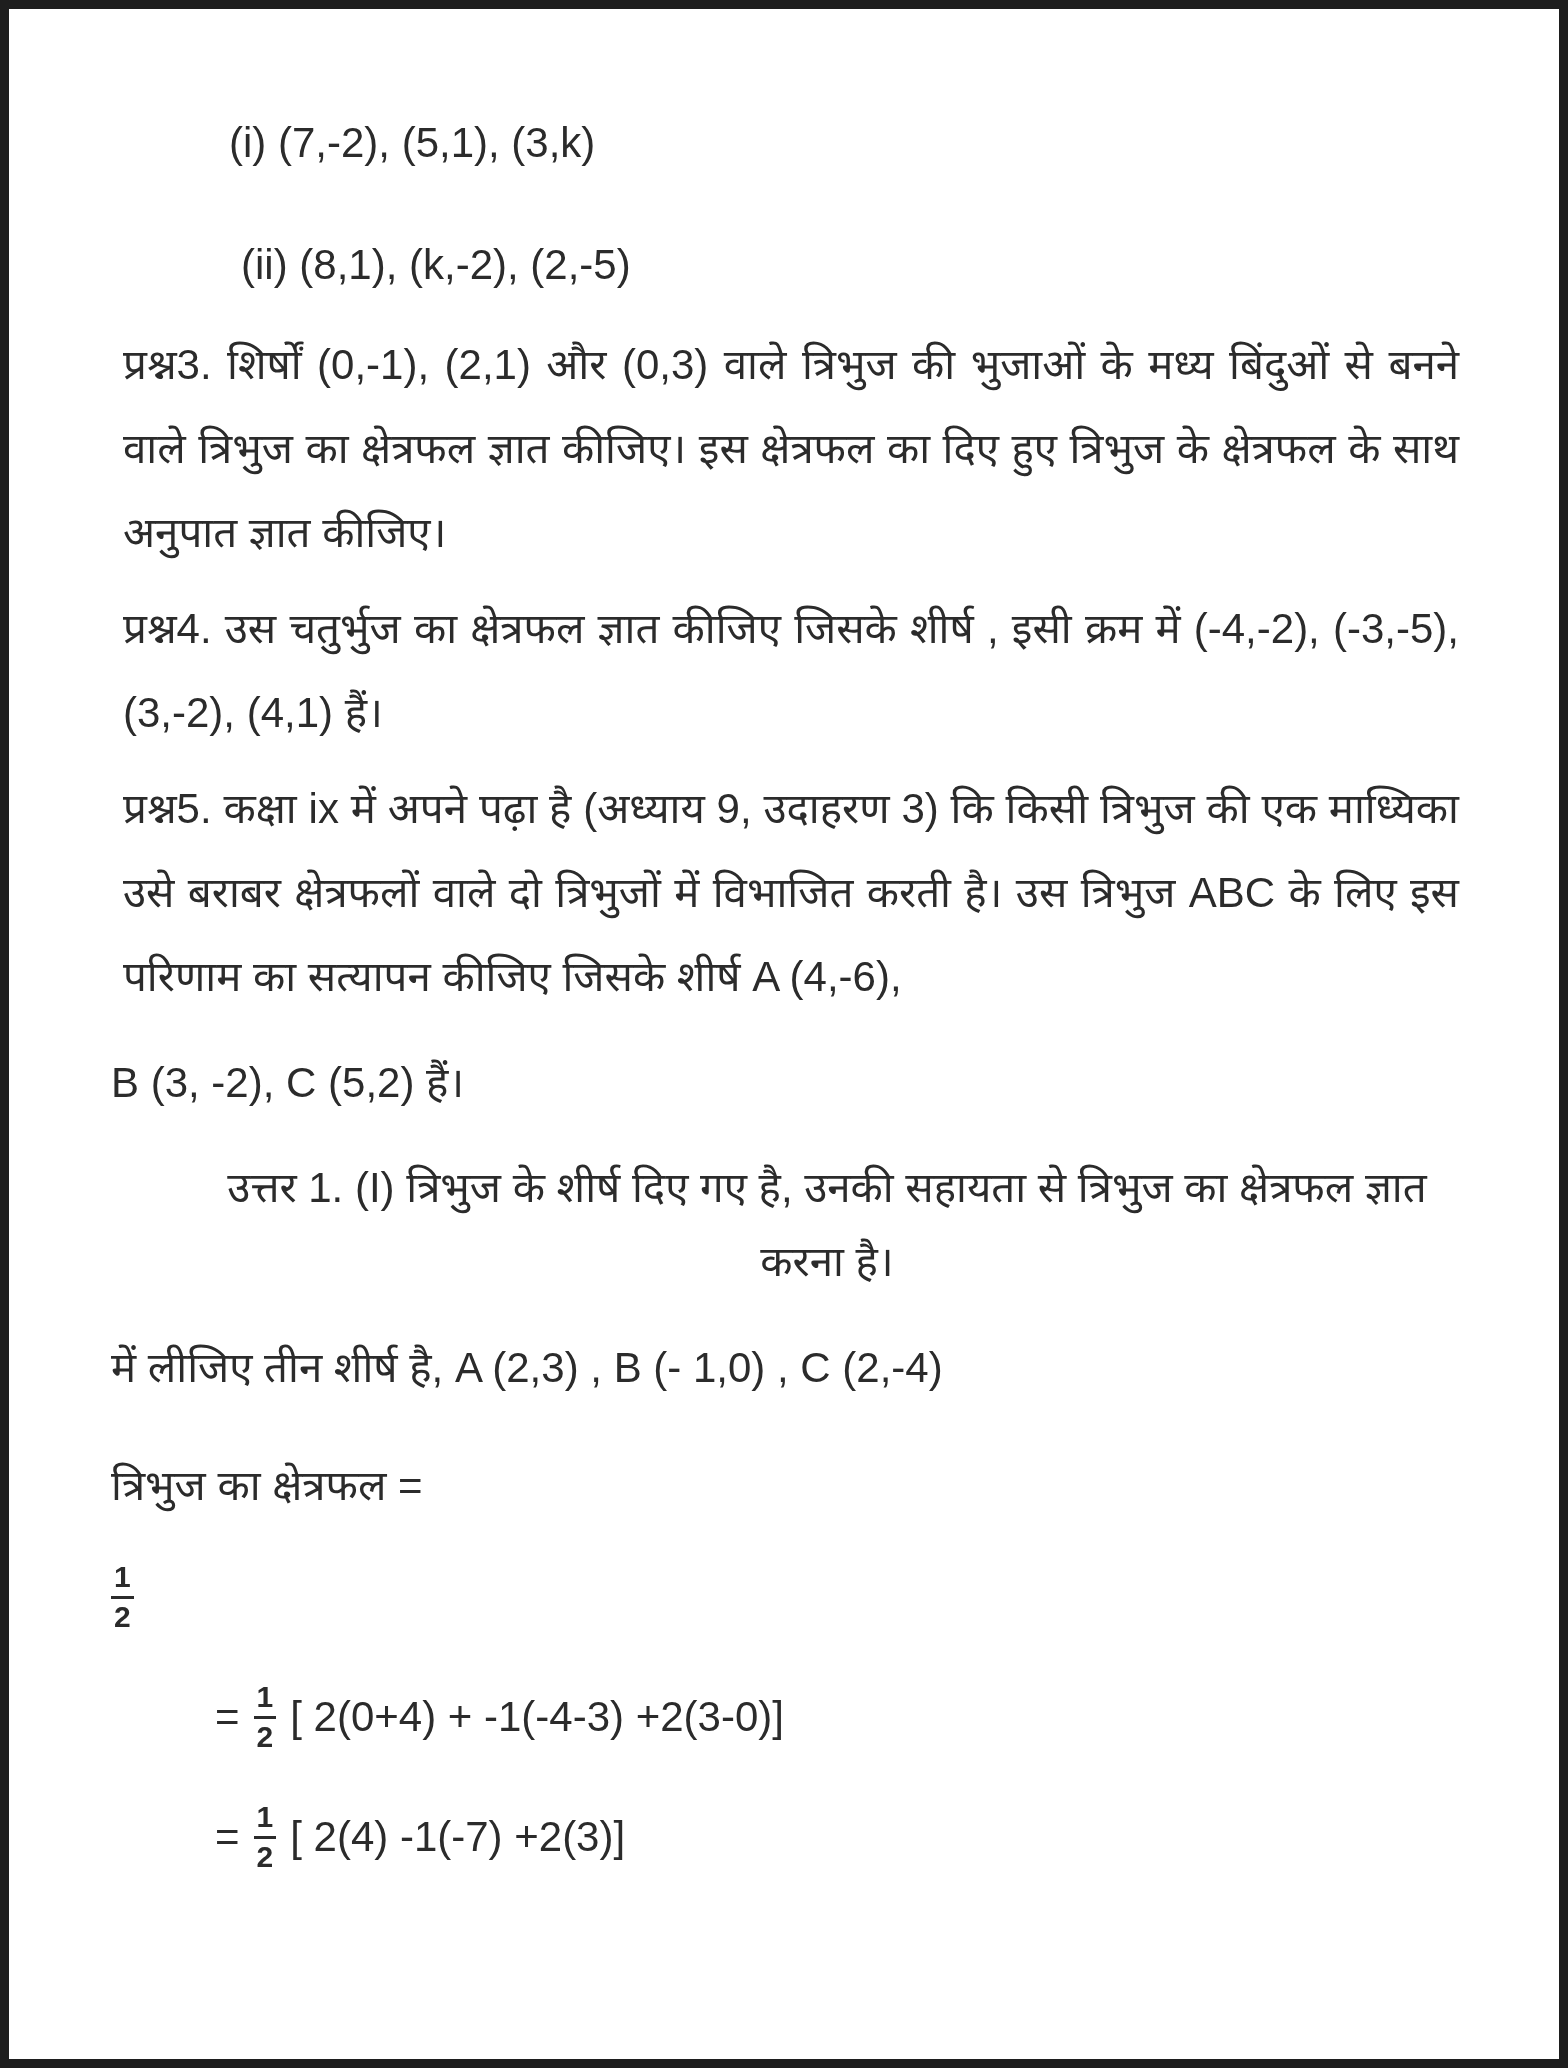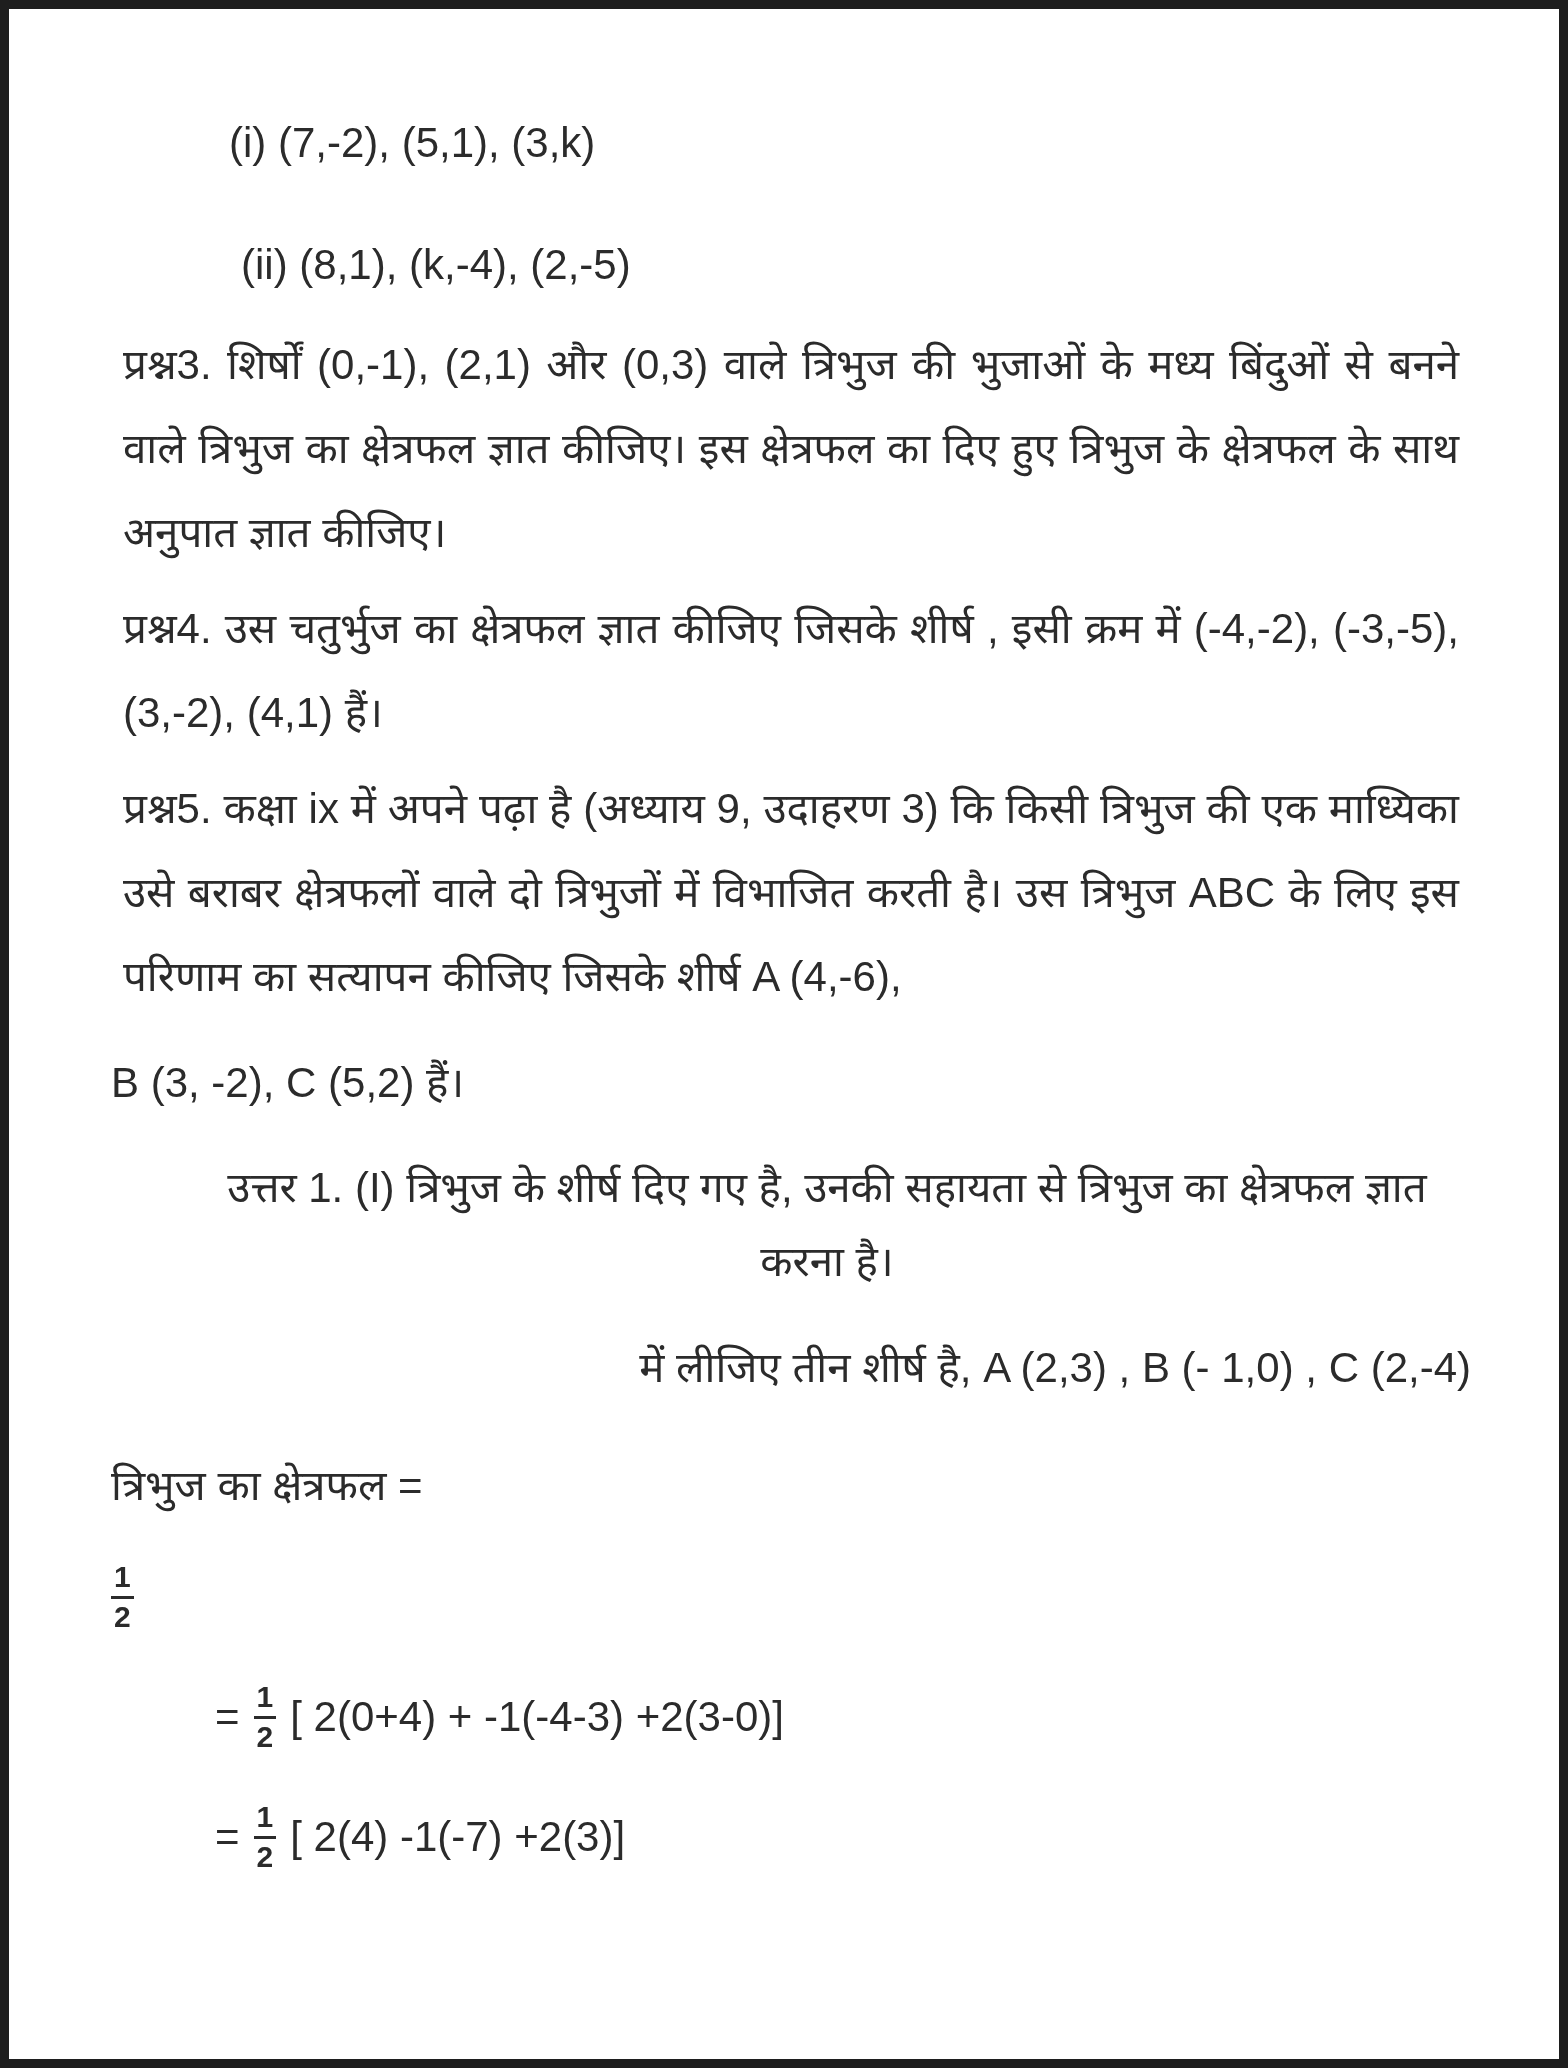--- a/index.html
+++ b/index.html
@@ -40,21 +40,21 @@
   .q4 { margin-top: 12px; }
   .q5 { margin-top: 10px; }
   .q5-cont { margin-top: 22px; }
   .ans {
     margin-top: 26px;
     margin-left: 84px;
     line-height: 1.75;
     text-align: center;
     max-width: 1300px;
   }
-  .vertices   { margin-top: 28px; text-align: right; }
+  .vertices   { margin-top: 28px; }
   .area-label { margin-top: 34px; }
   .formula {
     display: flex;
     align-items: center;
     gap: 14px;
     margin-top: 32px;
     line-height: 1.2;
   }
   .formula.step {
     margin-left: 104px;
@@ -78,21 +78,21 @@
   .eq { font-weight: 400; }
 </style>
 </head>
 <body>
 
 <div class="page">
   <div class="content">
 
     <p class="line indent-i">(i) (7,-2), (5,1), (3,k)</p>
 
-    <p class="line indent-ii">(ii) (8,1), (k,-4), (2,-5)</p>
+    <p class="line indent-ii">(ii) (8,1), (k,-2), (2,-5)</p>
 
     <p class="para q3">प्रश्न3. शिर्षों (0,-1), (2,1)  और (0,3) वाले त्रिभुज की भुजाओं के मध्य बिंदुओं से बनने वाले त्रिभुज का क्षेत्रफल ज्ञात कीजिए। इस क्षेत्रफल का दिए हुए त्रिभुज के क्षेत्रफल के साथ अनुपात ज्ञात कीजिए।</p>
 
     <p class="para q4">प्रश्न4. उस चतुर्भुज का क्षेत्रफल ज्ञात कीजिए जिसके शीर्ष , इसी क्रम में (-4,-2), (-3,-5), (3,-2), (4,1) हैं।</p>
 
     <p class="para q5">प्रश्न5. कक्षा ix में अपने पढ़ा है (अध्याय 9, उदाहरण 3) कि किसी त्रिभुज की एक माध्यिका उसे बराबर क्षेत्रफलों वाले दो त्रिभुजों में विभाजित करती है। उस त्रिभुज ABC के लिए इस परिणाम का सत्यापन कीजिए जिसके शीर्ष A (4,-6),</p>
 
     <p class="line q5-cont">B (3, -2), C (5,2) हैं।</p>
 
     <p class="para ans">उत्तर 1. (I)  त्रिभुज के शीर्ष दिए गए है, उनकी सहायता से त्रिभुज का क्षेत्रफल ज्ञात करना है।</p>

